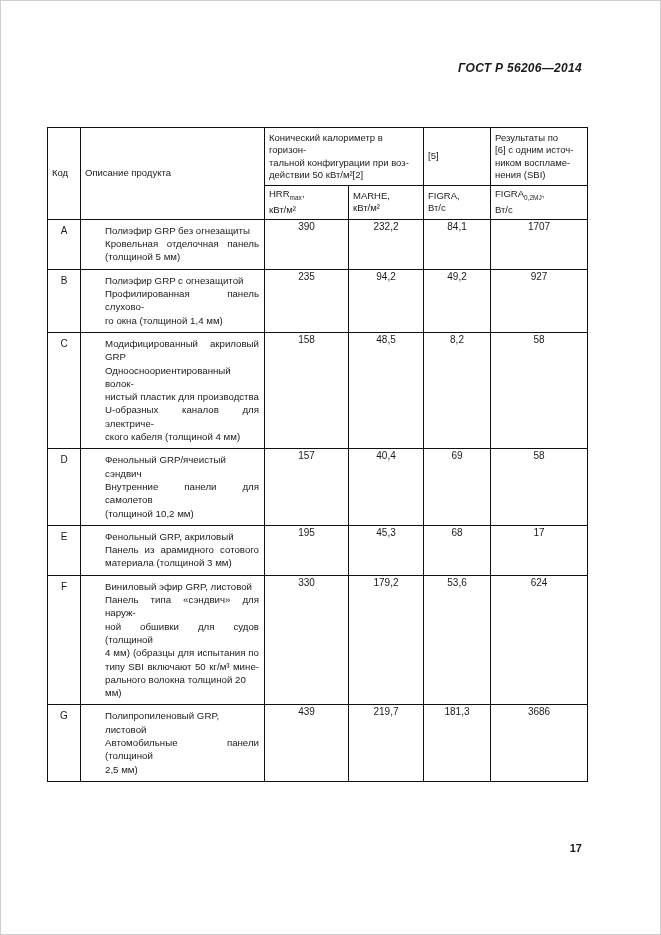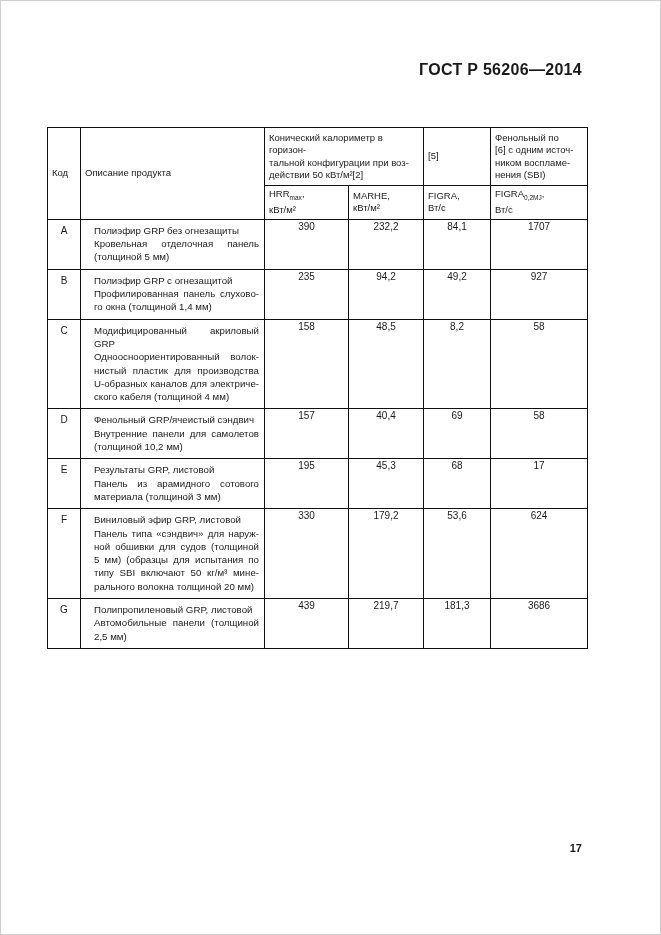--- a/index.html
+++ b/index.html
@@ -5,21 +5,21 @@
   html,body{margin:0;padding:0;}
   body{
     width:661px;height:935px;position:relative;
     background:#ffffff;color:#1a1a1a;
     font-family:"Liberation Sans", sans-serif;
     -webkit-font-smoothing:antialiased;
   }
   .page-frame{position:absolute;inset:0;border:1px solid #cfcfcf;pointer-events:none;}
   .doc-number{
     position:absolute;top:61px;right:79px;
-    font-size:16px;font-weight:bold;letter-spacing:.3px;
+    font-size:12px;font-weight:bold;letter-spacing:.3px;font-style:italic;
   }
   .caption{
     position:absolute;left:47px;top:90px;width:540px;
     font-size:9.7px;line-height:13.5px;
   }
   .caption .spaced{letter-spacing:3.5px;}
   .jl{text-align:justify;text-align-last:justify;}
   .tbl-wrap{position:absolute;left:47px;top:127px;width:540px;}
   table{border-collapse:collapse;table-layout:fixed;width:540px;}
   col.c-code{width:33px;}  col.c-desc{width:184px;}
@@ -29,21 +29,21 @@
   thead th{
     font-weight:normal;font-size:9.5px;line-height:12.5px;
     text-align:left;vertical-align:middle;padding:2px 4px;
   }
   thead tr.h1{height:58px;}
   thead tr.h2{height:33px;}
   thead sub{font-size:6.5px;}
   td.code{font-size:10px;text-align:center;vertical-align:top;padding-top:5px;}
   td.desc{
     font-size:9.7px;line-height:13.3px;vertical-align:top;
-    padding:4px 5px 5px 13px;
+    padding:4px 5px 5px 24px;
     margin-left:35px;
   }
   td.val{font-size:10px;text-align:center;vertical-align:top;}
   .page-number{
     position:absolute;top:842px;right:79px;
     font-size:11px;font-weight:bold;
   }
 </style>
 </head>
 <body>
@@ -69,21 +69,21 @@
       <tr class="h1">
         <th rowspan="2">Код</th>
         <th rowspan="2">Описание продукта</th>
         <th colspan="2">
             <div>Конический калориметр в горизон-</div>
             <div>тальной конфигурации при воз-</div>
             <div>действии 50 кВт/м²[2]</div>
           </th>
         <th>[5]</th>
         <th>
-            <div>Фенольный по</div>
+            <div>Результаты по</div>
             <div>[6] с одним источ-</div>
             <div>ником воспламе-</div>
             <div>нения (SBI)</div>
           </th>
       </tr>
       <tr class="h2">
         <th>
             <div><span>HRR</span><sub>max</sub><span>,</span></div>
             <div>кВт/м²</div>
           </th>
@@ -149,36 +149,36 @@
             <div>(толщиной 10,2 мм)</div>
           </td>
           <td class="val">157</td>
           <td class="val">40,4</td>
           <td class="val">69</td>
           <td class="val">58</td>
         </tr>
         <tr>
           <td class="code">E</td>
           <td class="desc">
-            <div>Результаты GRP, листовой</div>
+            <div>Фенольный GRP, акриловый</div>
             <div class="jl">Панель из арамидного сотового</div>
             <div>материала (толщиной 3 мм)</div>
           </td>
           <td class="val">195</td>
           <td class="val">45,3</td>
           <td class="val">68</td>
           <td class="val">17</td>
         </tr>
         <tr>
           <td class="code">F</td>
           <td class="desc">
             <div>Виниловый эфир GRP, листовой</div>
             <div class="jl">Панель типа «сэндвич» для наруж-</div>
             <div class="jl">ной обшивки для судов (толщиной</div>
-            <div class="jl">5 мм) (образцы для испытания по</div>
+            <div class="jl">4 мм) (образцы для испытания по</div>
             <div class="jl">типу SBI включают 50 кг/м³ мине-</div>
             <div>рального волокна толщиной 20 мм)</div>
           </td>
           <td class="val">330</td>
           <td class="val">179,2</td>
           <td class="val">53,6</td>
           <td class="val">624</td>
         </tr>
         <tr>
           <td class="code">G</td>

